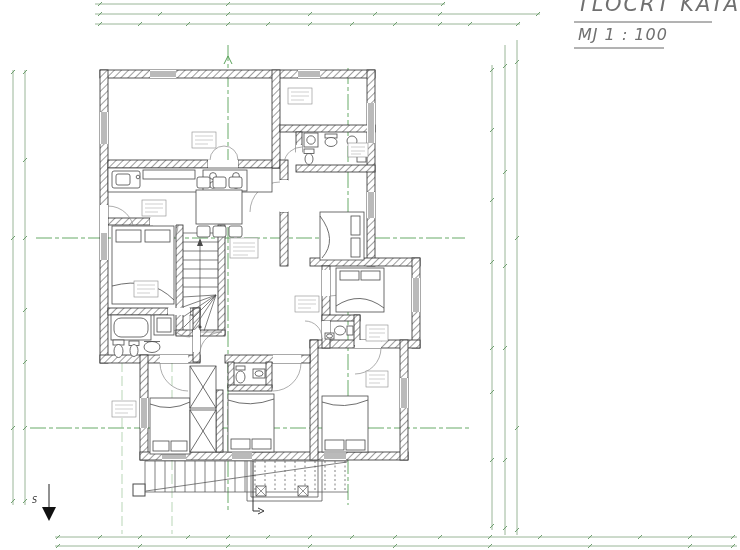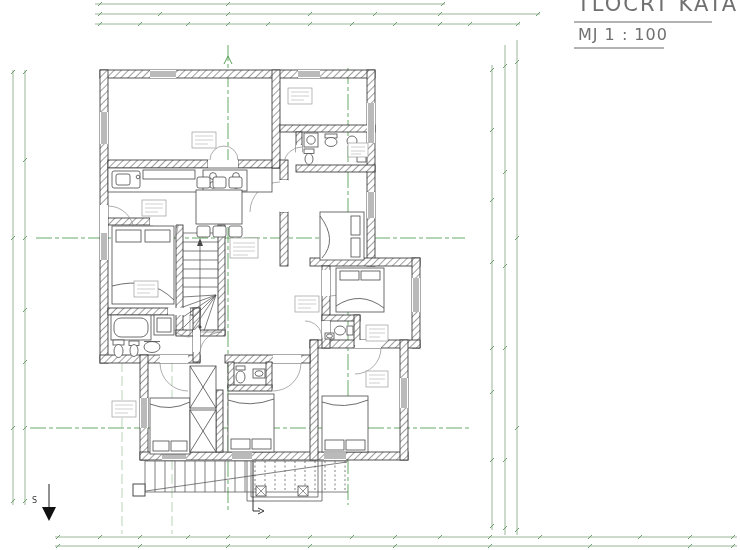--- a/index.html
+++ b/index.html
@@ -1,17 +1,17 @@
 <!DOCTYPE html>
 <html><head>
 <meta charset="utf-8">
 <style>
   html,body{margin:0;padding:0;background:#fff;}
   .sheet{position:relative;width:740px;height:550px;background:#fff;overflow:hidden;
-         font-family:"DejaVu Sans",sans-serif;}
+         font-family:"DejaVu Sans",sans-serif;font-style:italic;}
   svg{position:absolute;left:0;top:0;}
   
   .wall rect{fill:url(#hatch);stroke:#2a2a2a;stroke-width:.8;}
   .dim line{stroke:#8fae8c;stroke-width:.9;fill:none;}
   .tick path{stroke:#6f9f6f;stroke-width:1;fill:none;}
   .section line{stroke:#58a258;stroke-width:.9;}
   .section .faint{stroke:#9cc49a;stroke-width:.7;}
   .gap{fill:#fff;stroke:none;}
   .win line{stroke:#3a3a3a;stroke-width:.7;}
   .door path{fill:none;stroke:#8a8a8a;stroke-width:.7;}

